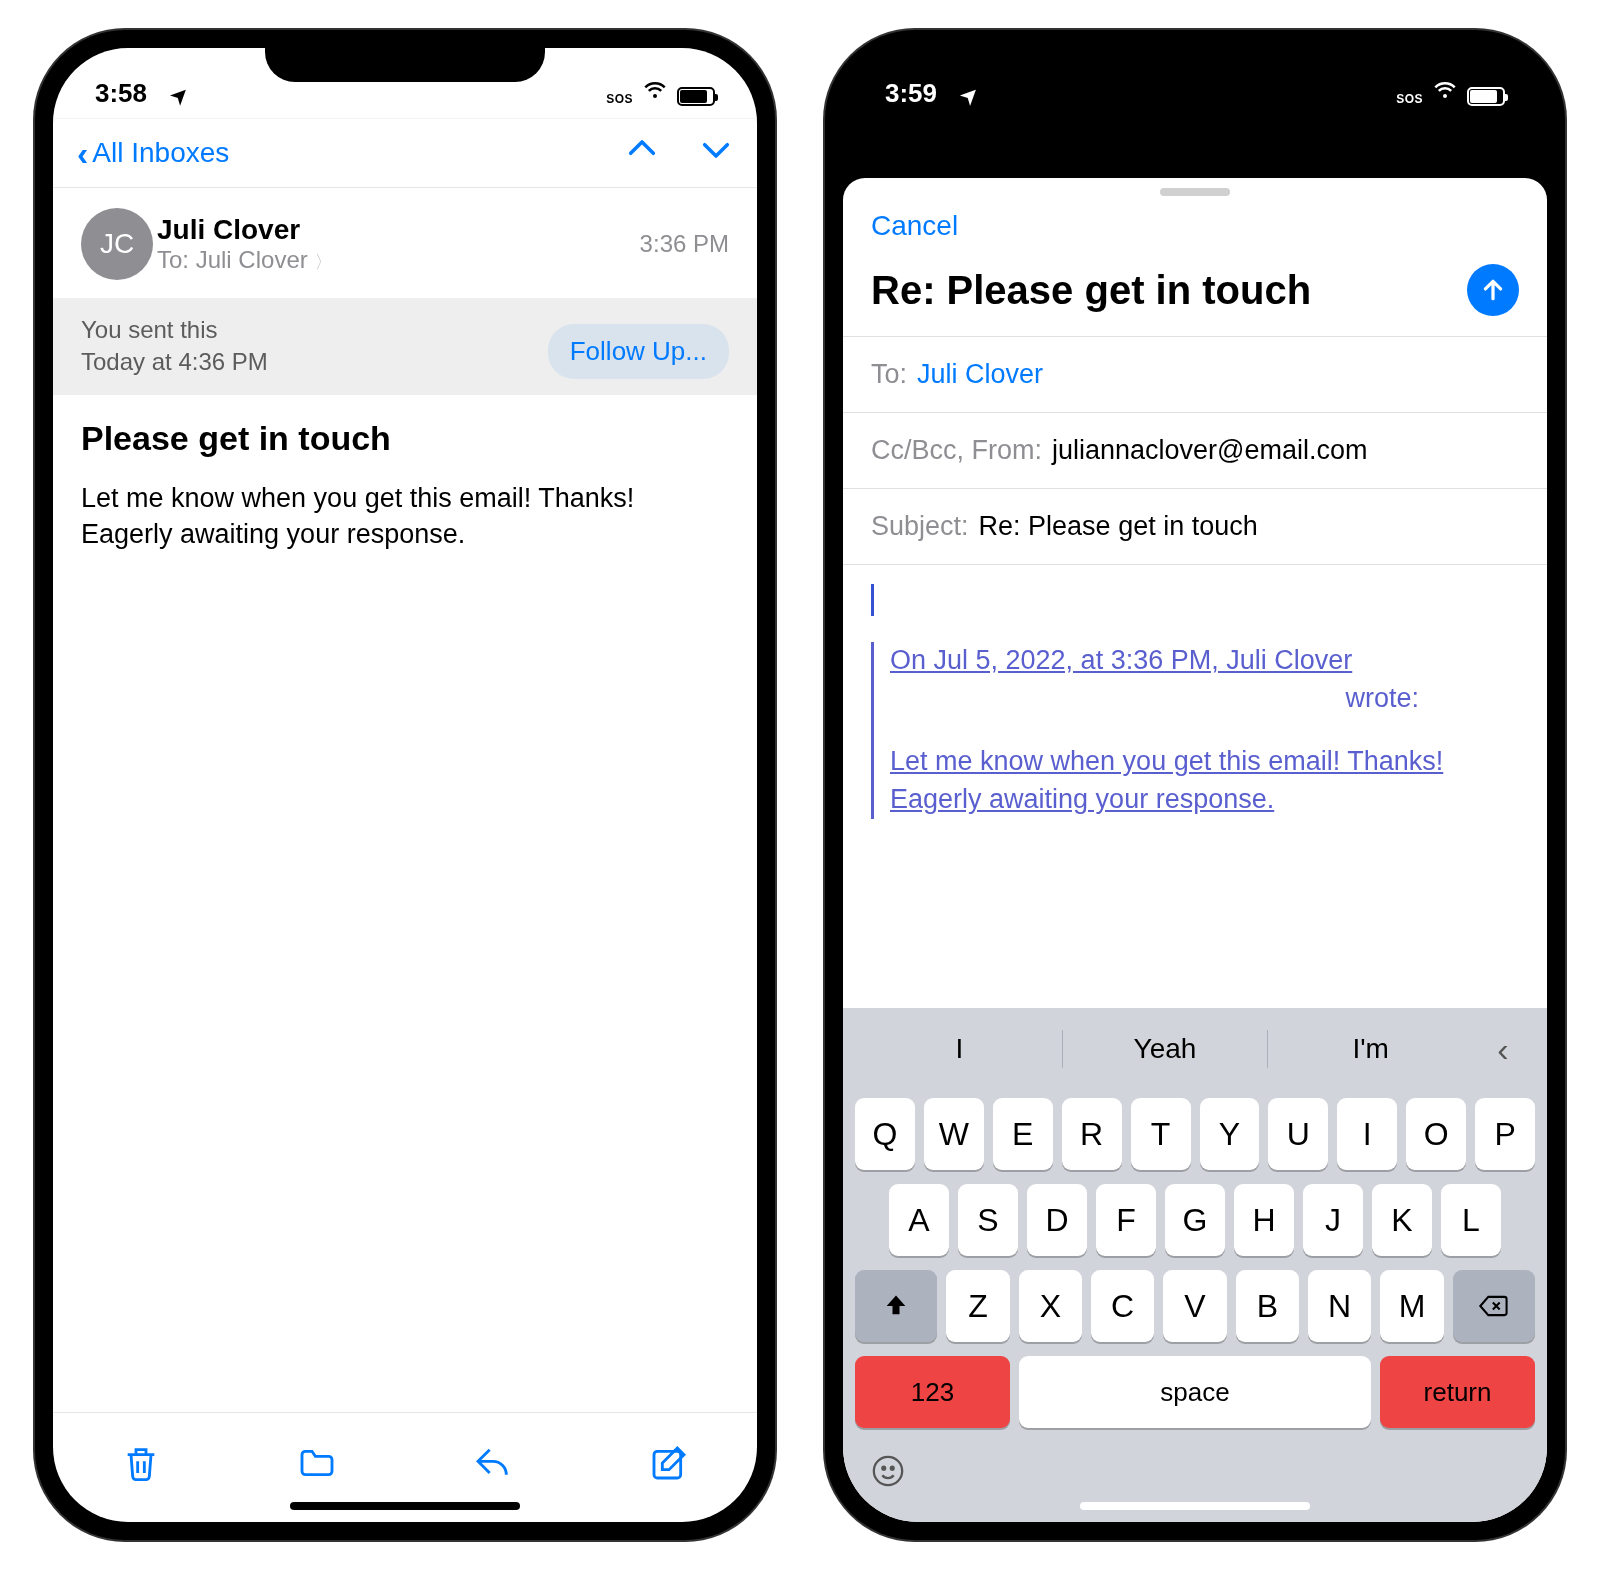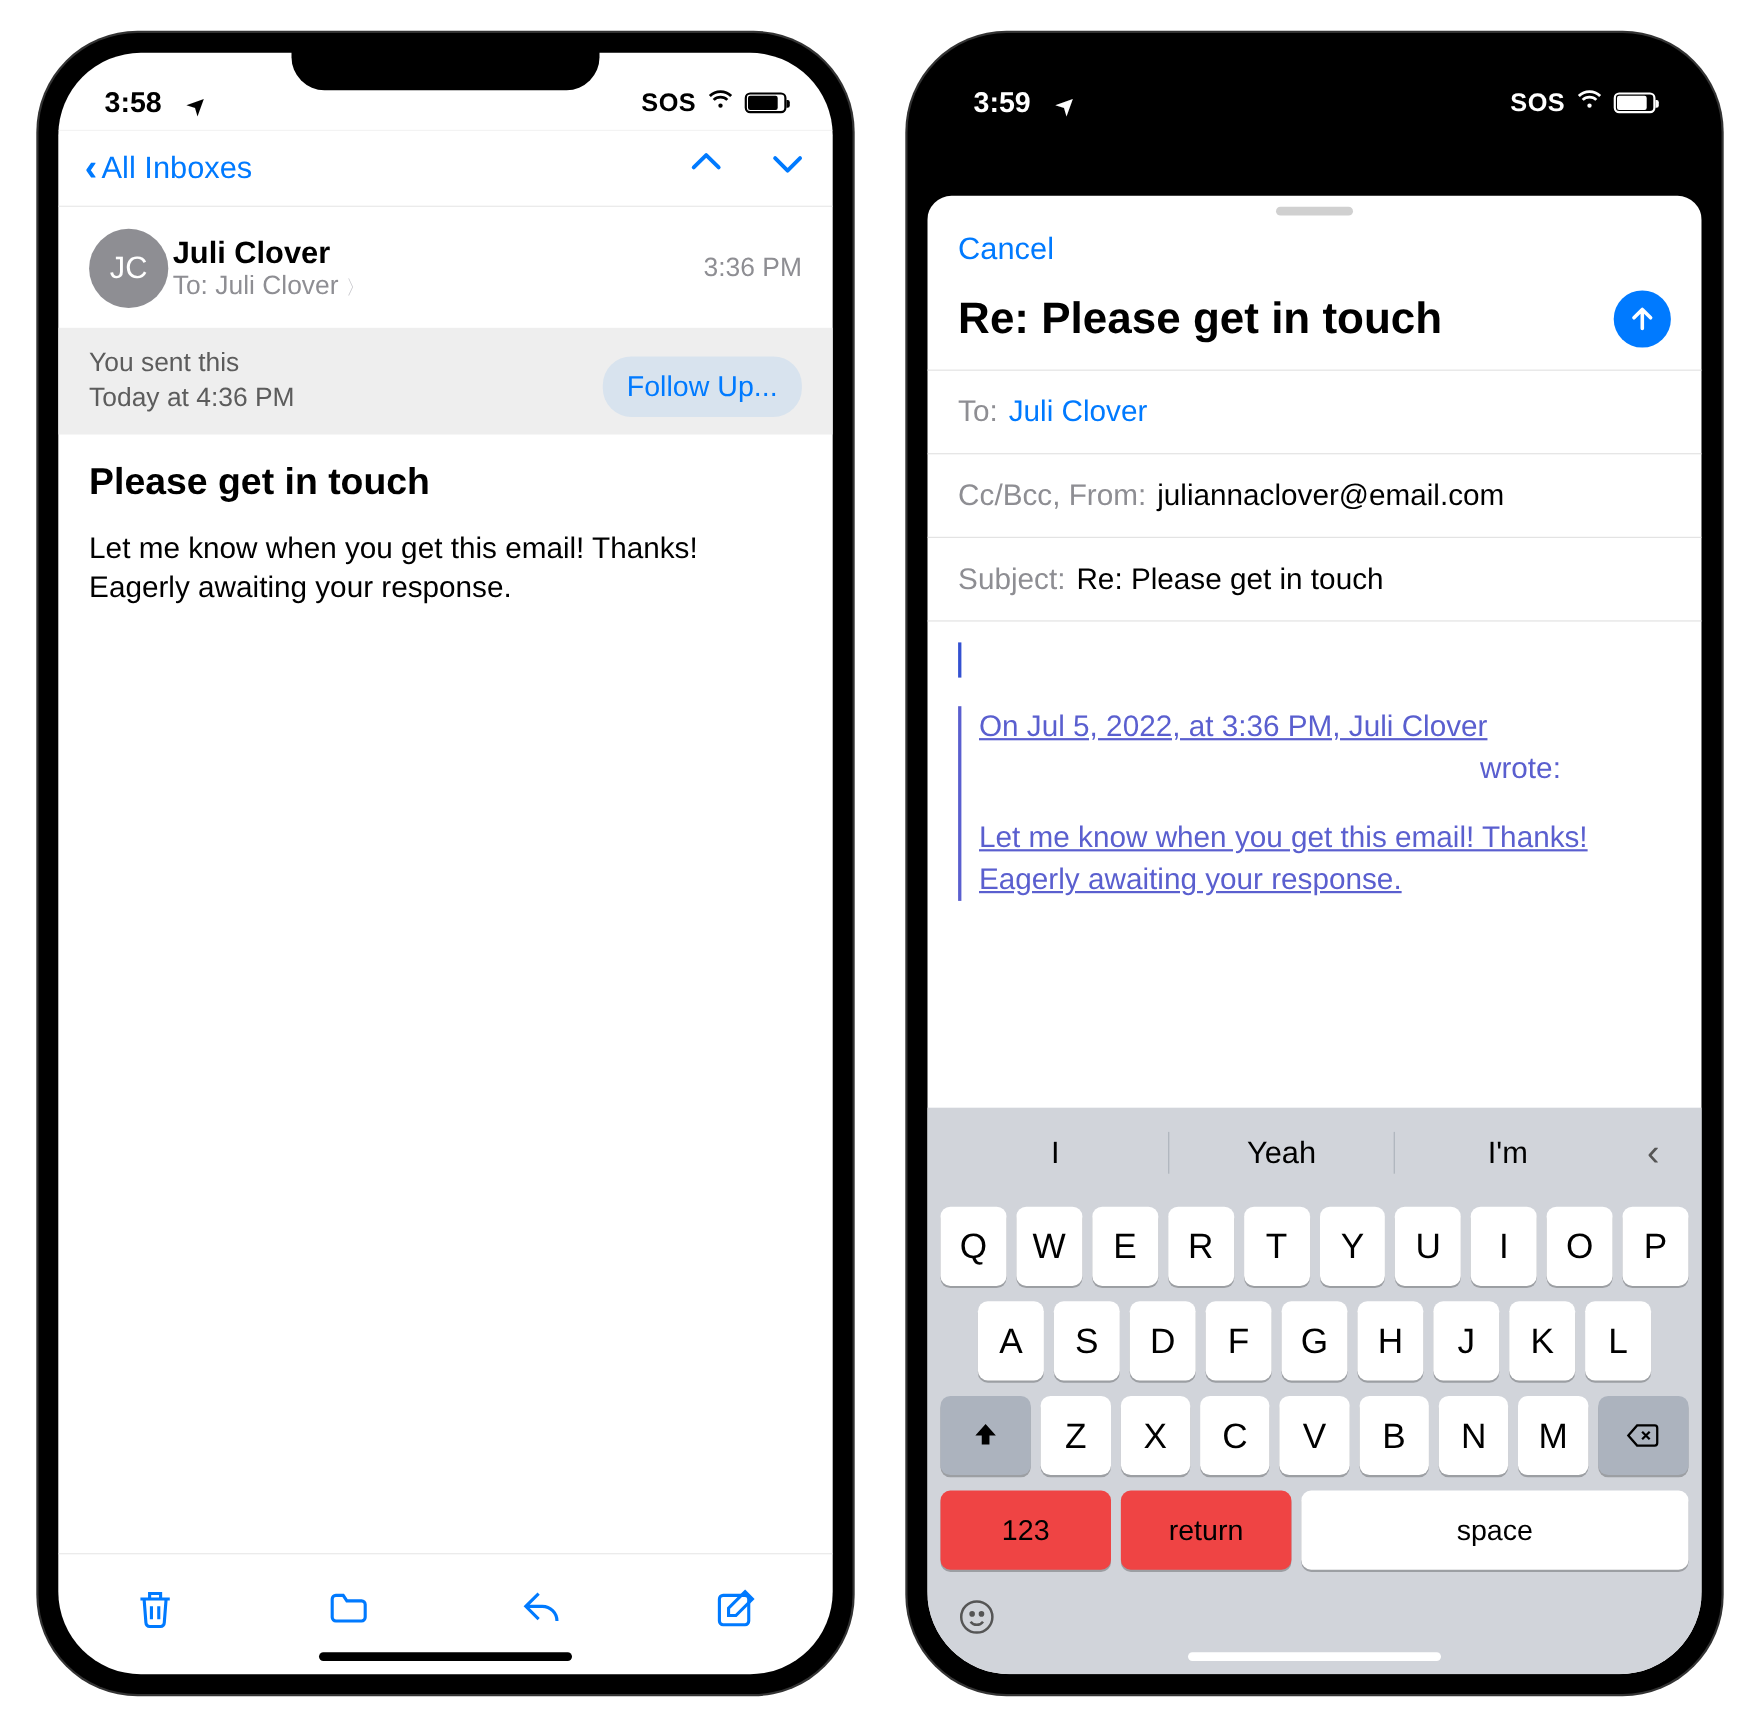--- a/index.html
+++ b/index.html
@@ -47,21 +47,21 @@
   .status-bar {
     height: 70px;
     display: flex;
     justify-content: space-between;
     align-items: center;
     padding: 20px 42px 0;
     font-weight: 600;
     font-size: 26px;
   }
   .status-left { display:flex; align-items:center; gap:24px; }
-  .status-right { display:flex; align-items:center; gap:10px; font-size:23px; font-weight:700; letter-spacing:.5px; }
+  .status-right { display:flex; align-items:flex-end; gap:10px; font-size:12px; font-weight:700; letter-spacing:.5px; }
   .phone.dark .status-bar { color:#fff; }
   .location-icon::before { content:"➤"; display:inline-block; transform:rotate(-45deg); font-size:20px; }
   .wifi-icon { font-size:22px; }
   .battery {
     width: 38px; height: 19px; border: 2px solid currentColor; border-radius: 5px; position: relative;
   }
   .battery::after { content:""; position:absolute; right:-5px; top:5px; width:3px; height:7px; background:currentColor; border-radius:0 2px 2px 0; }
   .battery-fill { position:absolute; left:1px; top:1px; bottom:1px; width:80%; background:currentColor; border-radius:2px; }
 
   
@@ -428,22 +428,22 @@
           <div class="key">M</div>
           <div class="key dark backspace">
             <svg width="32" height="28" viewBox="0 0 28 24" fill="none" stroke="#000" stroke-width="1.8">
                 <path d="M9 4h14a2 2 0 012 2v12a2 2 0 01-2 2H9l-7-8 7-8z"></path>
                 <path d="M13 9l6 6M19 9l-6 6"></path>
               </svg>
           </div>
         </div>
         <div class="key-row">
           <div class="key num">123</div>
+          <div class="key space">space</div>
           <div class="key return">return</div>
-          <div class="key space">space</div>
         </div>
         <div class="emoji-row">
           <span class="emoji-icon">
             <svg width="34" height="34" viewBox="0 0 24 24" fill="none" stroke="#555" stroke-width="1.6">
                 <circle cx="12" cy="12" r="10"></circle>
                 <circle cx="9" cy="10" r="1" fill="#555"></circle>
                 <circle cx="15" cy="10" r="1" fill="#555"></circle>
                 <path d="M8 15s1.5 2 4 2 4-2 4-2"></path>
               </svg>
           </span>

